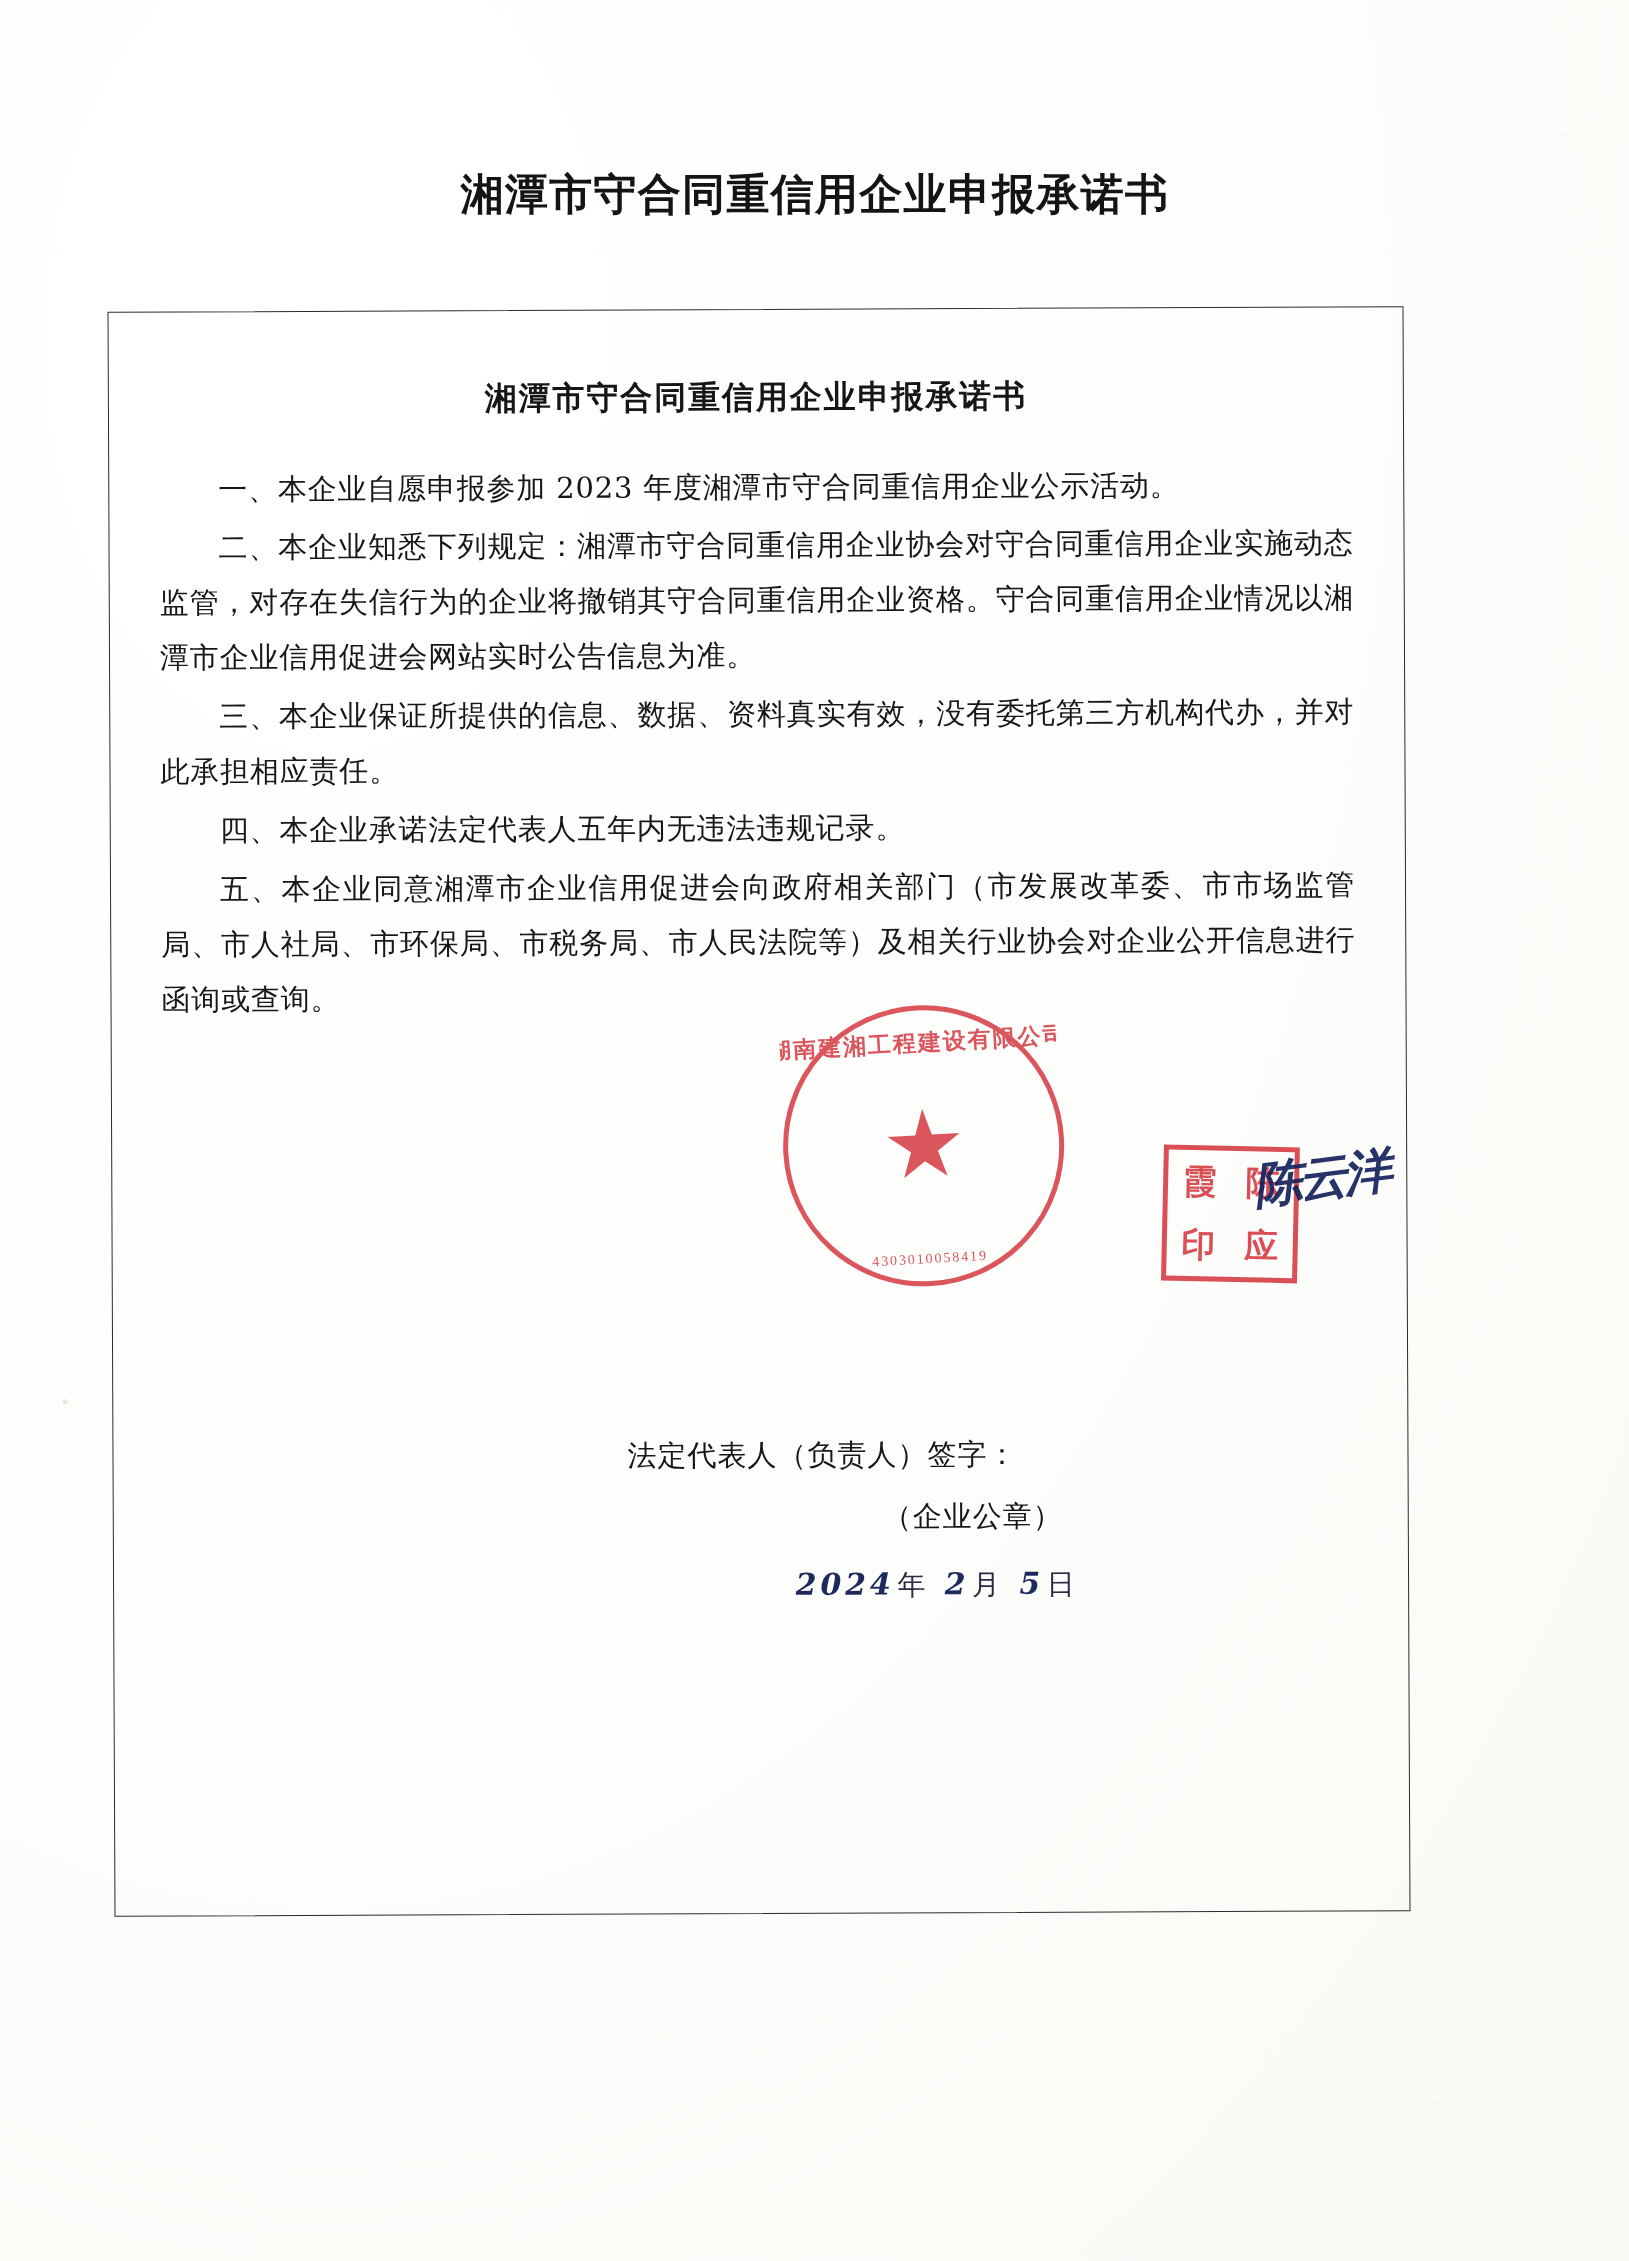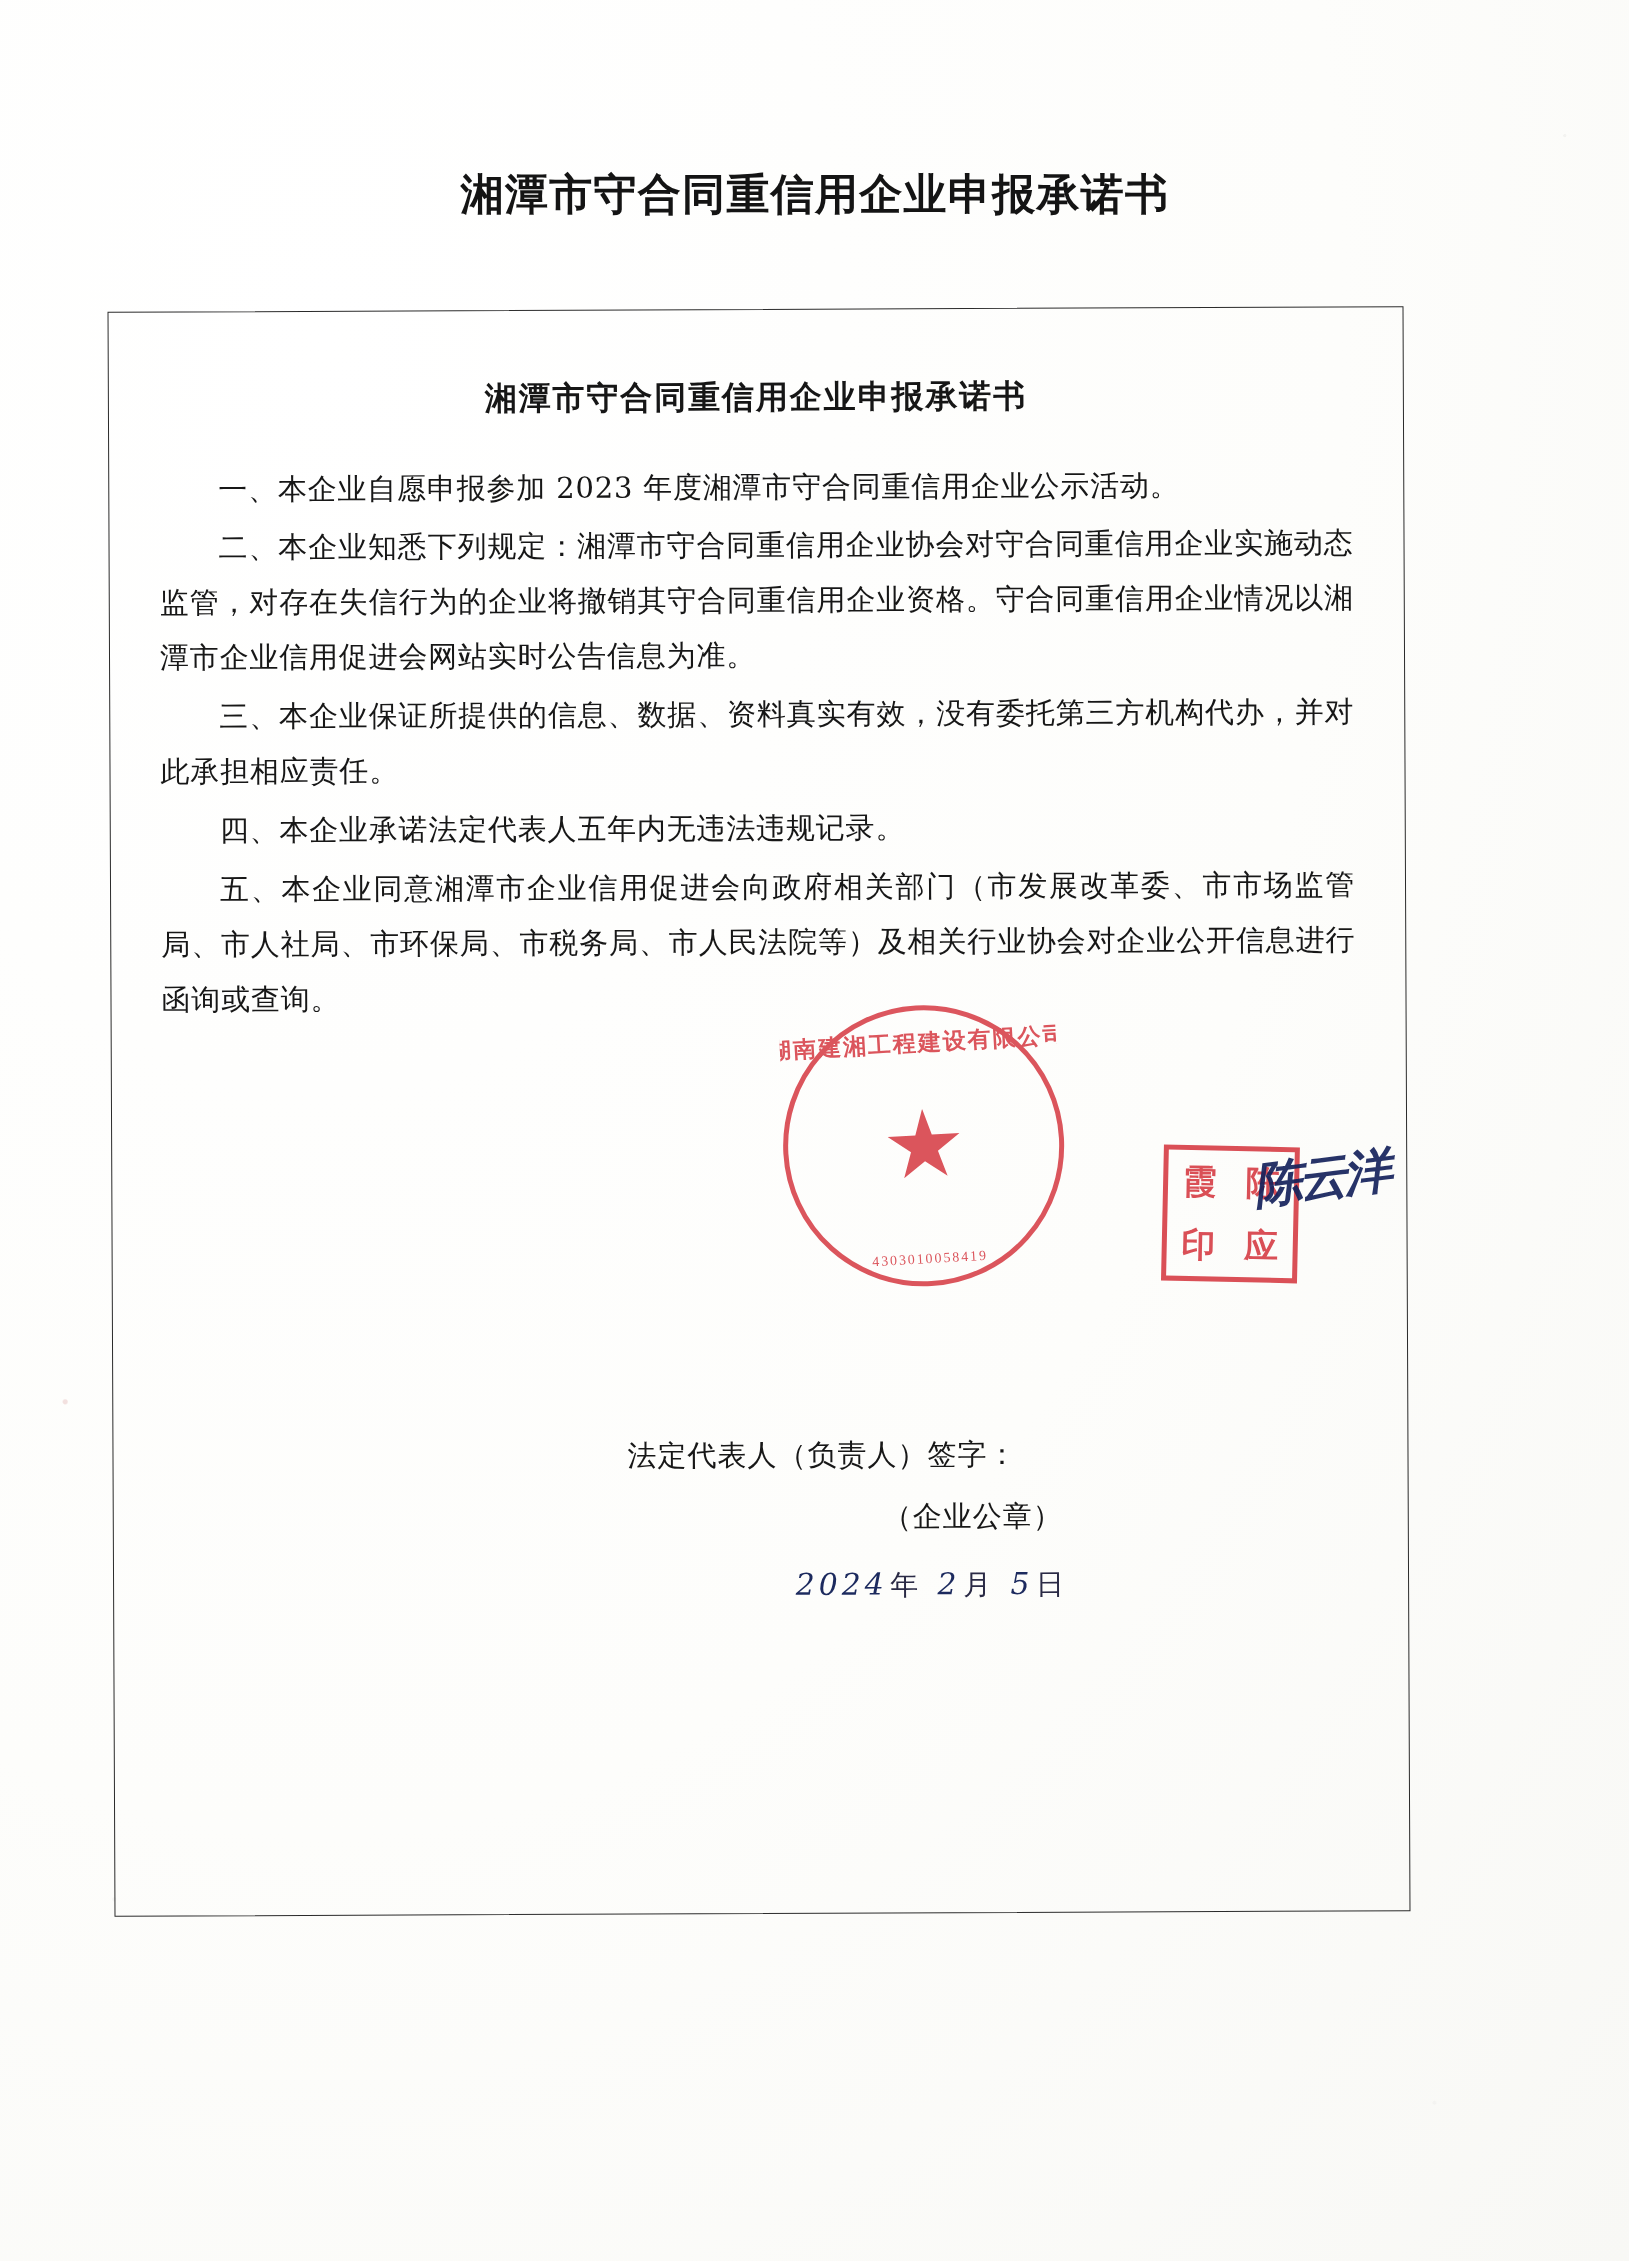--- a/index.html
+++ b/index.html
@@ -124,21 +124,21 @@
     top: 251px;
     font-size: 28px;
     letter-spacing: 3.9px;
     white-space: nowrap;
     color: #2a2a45;
     font-family: "DejaVu Serif", "Liberation Serif", serif;
   }
   .date-hand {
     color: #1c2a5e;
     font-style: italic;
-    font-weight: 400;
+    font-weight: 700;
     font-size: 30px;
     padding: 0 2.6px;
   }
 
   
   .seal-round {
     position: absolute;
     left: 671px;
     top: 696px;
     width: 271px;

